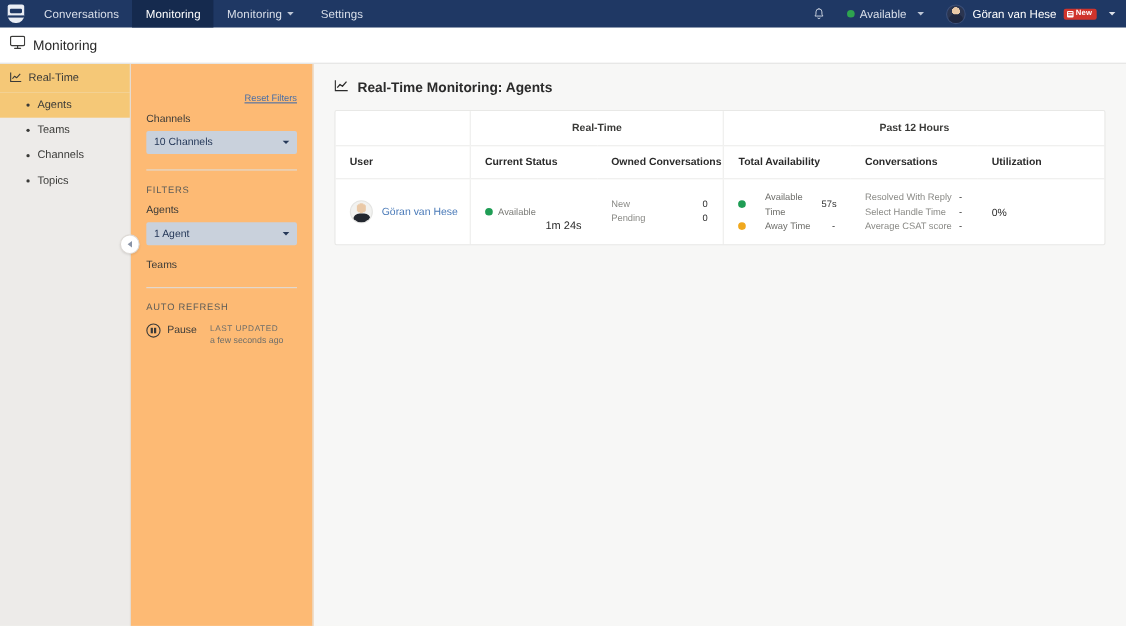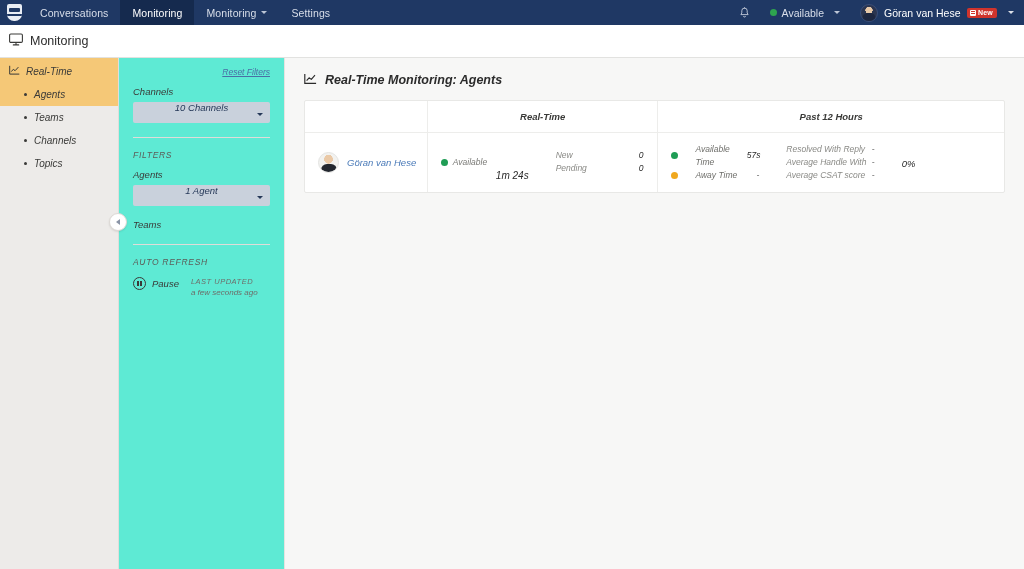--- a/index.html
+++ b/index.html
@@ -91,21 +91,21 @@
   
   #page-header {
     height: 33px; background: #FFFFFF;
     border-bottom: 1px solid #E2E2E0;
     display: flex; align-items: center; padding-left: 9px; gap: 7px;
     position: relative; z-index: 10;
   }
   #page-title { font-size: 12.5px; color: #2B2B2B; font-weight: normal; }
 
   
-  #body { display: flex; height: 511px; font-style: italic; }
+  #body { display: flex; height: 511px; }
 
   
   #sidebar {
     width: 119px; background: #EDEBE9; flex: none;
     position: relative; border-right: 1px solid #E0DDDA;
   }
   .side-section {
     display: flex; align-items: center; gap: 6px;
     padding: 7px 10px 6px 9px; font-size: 10px; color: #3A3A38;
     cursor: pointer;
@@ -127,36 +127,36 @@
     cursor: pointer; box-shadow: 0 1px 2px rgba(0,0,0,.10); z-index: 5;
   }
   #collapse-handle .chev {
     width: 0; height: 0;
     border-top: 3px solid transparent; border-bottom: 3px solid transparent;
     border-right: 4px solid #8A94A6; margin-right: 1px;
   }
 
   
   #filters {
-    width: 166px; background: #5eead4; flex: none;
-    border-right: 1px solid #E6E3E0; padding: 9px 14px 0 14px;
+    width: 166px; background: #fdba74; flex: none;
+    border-right: 1px solid #E6E3E0; padding: 26px 14px 0 14px;
     position: relative;
   }
   #reset-filters {
     display: block; text-align: right; font-size: 8.5px;
     color: #4A6FA5; text-decoration: underline; cursor: pointer;
     margin-bottom: 9px;
   }
   .fld-label {
     font-size: 9.5px; color: #3A3A38; margin-bottom: 5px;
   }
   .select {
     height: 21px; background: #C9D1DC; border-radius: 2px;
     display: flex; align-items: center; padding: 0 7px;
-    font-size: 9.5px; color: #253858; cursor: pointer; flex-direction: column;
+    font-size: 9.5px; color: #253858; cursor: pointer;
   }
   .select .scaret {
     margin-left: auto; width: 0; height: 0;
     border-left: 3px solid transparent; border-right: 3px solid transparent;
     border-top: 3.5px solid #253858;
   }
   .hr { height: 1px; background: #E0DCD8; margin: 14px 0 12px 0; }
   .group-title {
     font-size: 8.5px; color: #5C5C58; letter-spacing: .7px;
     margin-bottom: 9px;
@@ -388,20 +388,28 @@
           <col style="width:16.5%">
             <col style="width:16.5%">
             <col style="width:16.5%">
         </colgroup>
         <thead>
           <tr class="grp-row">
             <th></th>
             <th colspan="2" class="div-l">Real-Time</th>
             <th colspan="3" class="div-l">Past 12 Hours</th>
           </tr>
+          <tr class="col-row">
+            <th>User</th>
+            <th class="div-l">Current Status</th>
+            <th>Owned Conversations</th>
+            <th class="div-l">Total Availability</th>
+            <th>Conversations</th>
+            <th>Utilization</th>
+          </tr>
         </thead>
         <tbody>
           <tr class="row-body">
             <td>
               <div class="user-cell">
                 <div class="row-avatar"></div>
                 <span class="user-name">Göran van Hese</span>
               </div>
             </td>
 
@@ -438,21 +446,21 @@
                 <span class="v">-</span>
               </div>
             </td>
 
             <td>
               <div class="kv">
                 <span class="k">Resolved With Reply</span>
                 <span class="v">-</span>
               </div>
               <div class="kv">
-                <span class="k">Average Handle With</span>
+                <span class="k">Select Handle Time</span>
                 <span class="v">-</span>
               </div>
               <div class="kv">
                 <span class="k">Average CSAT score</span>
                 <span class="v">-</span>
               </div>
             </td>
 
             <td>
               <span class="util-val">0%</span>

